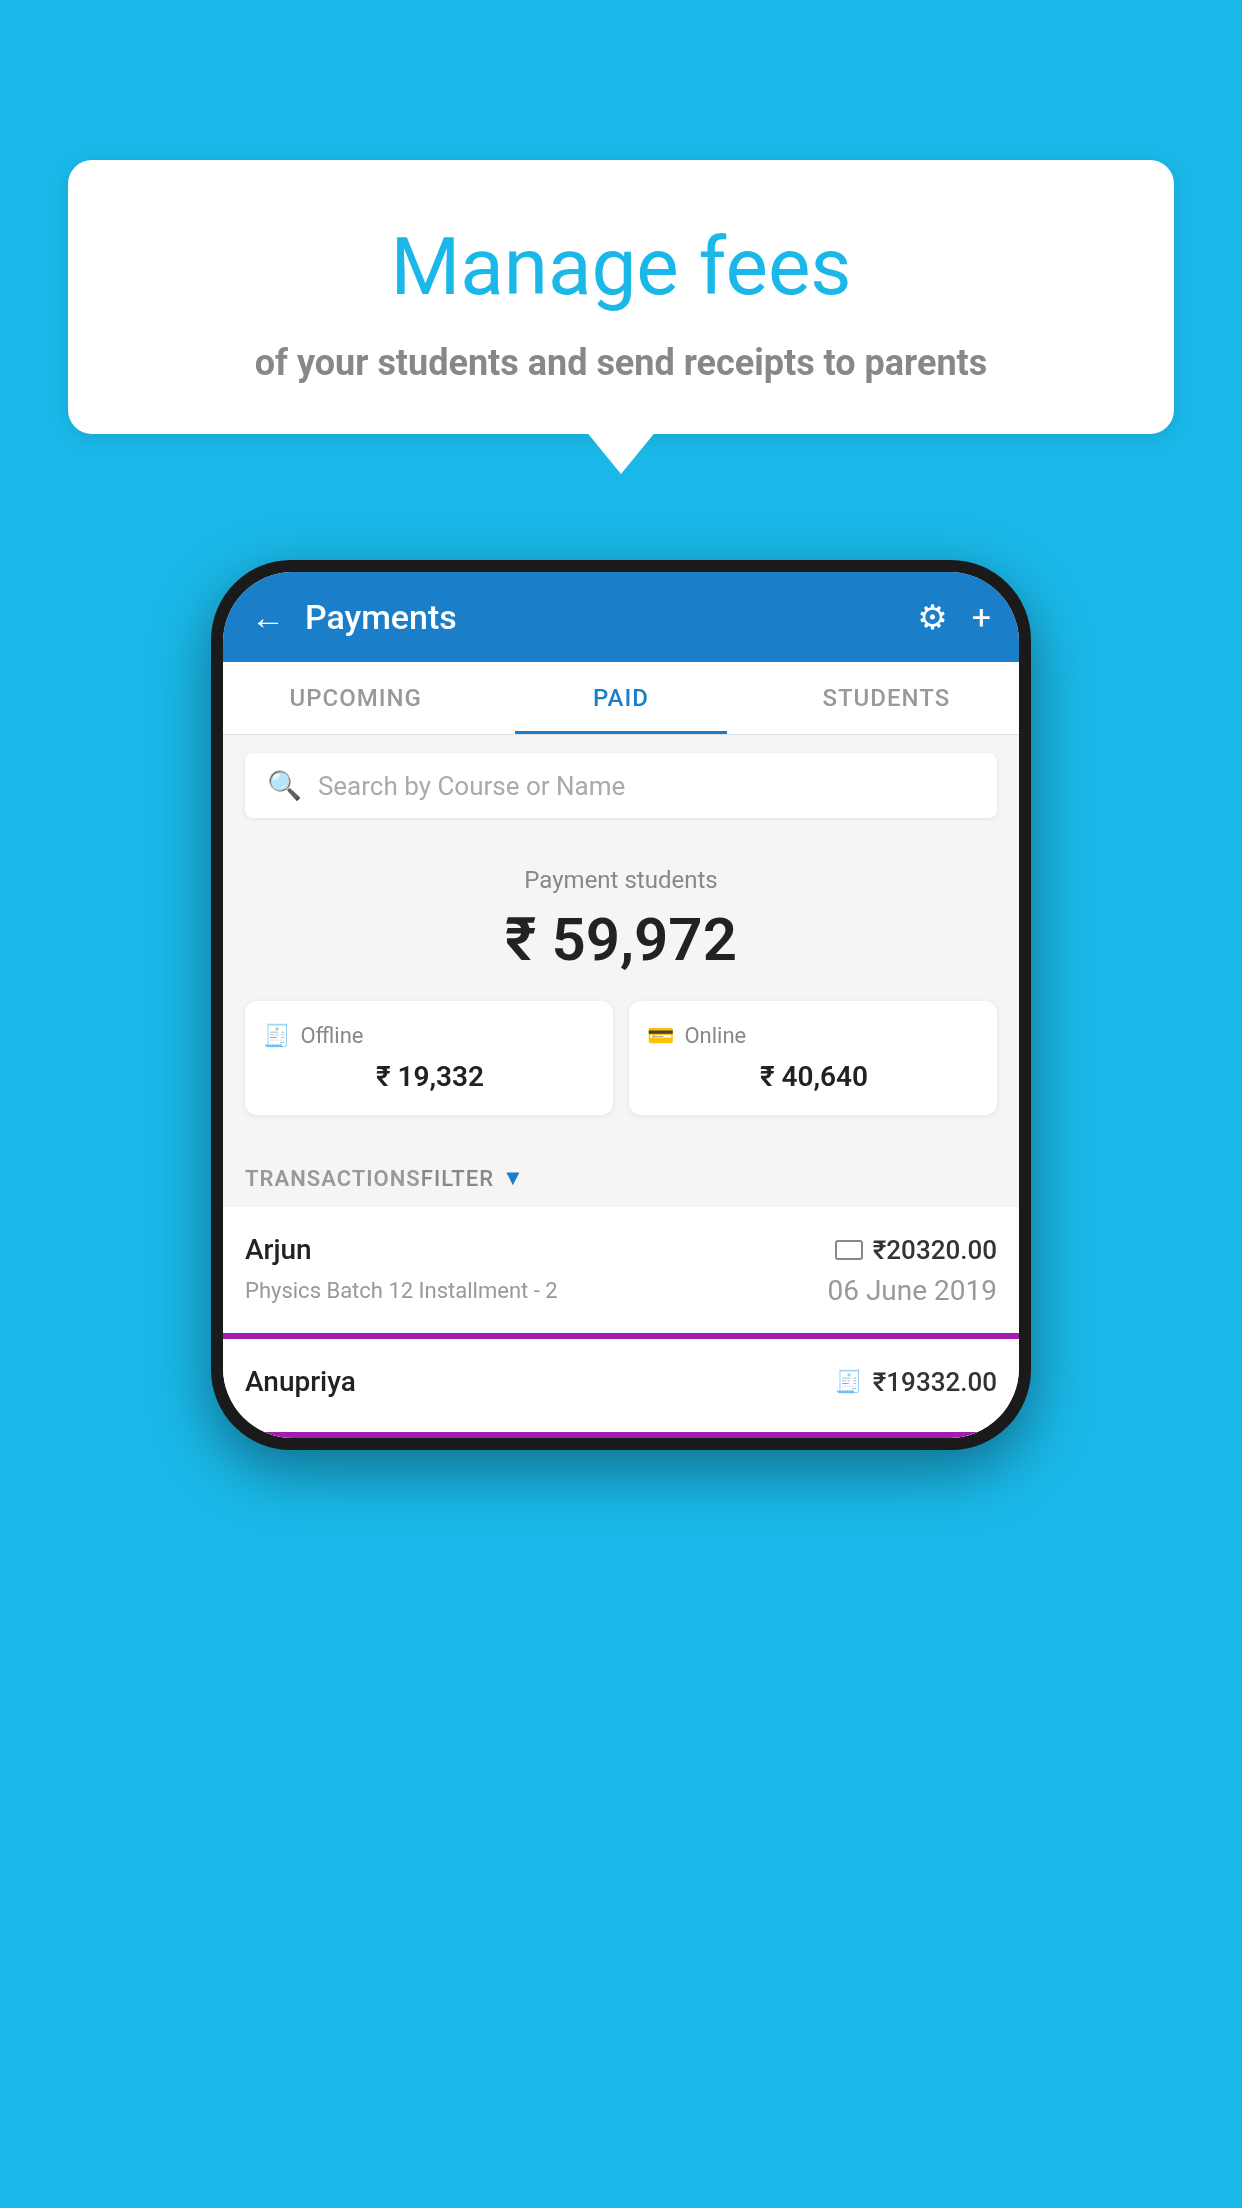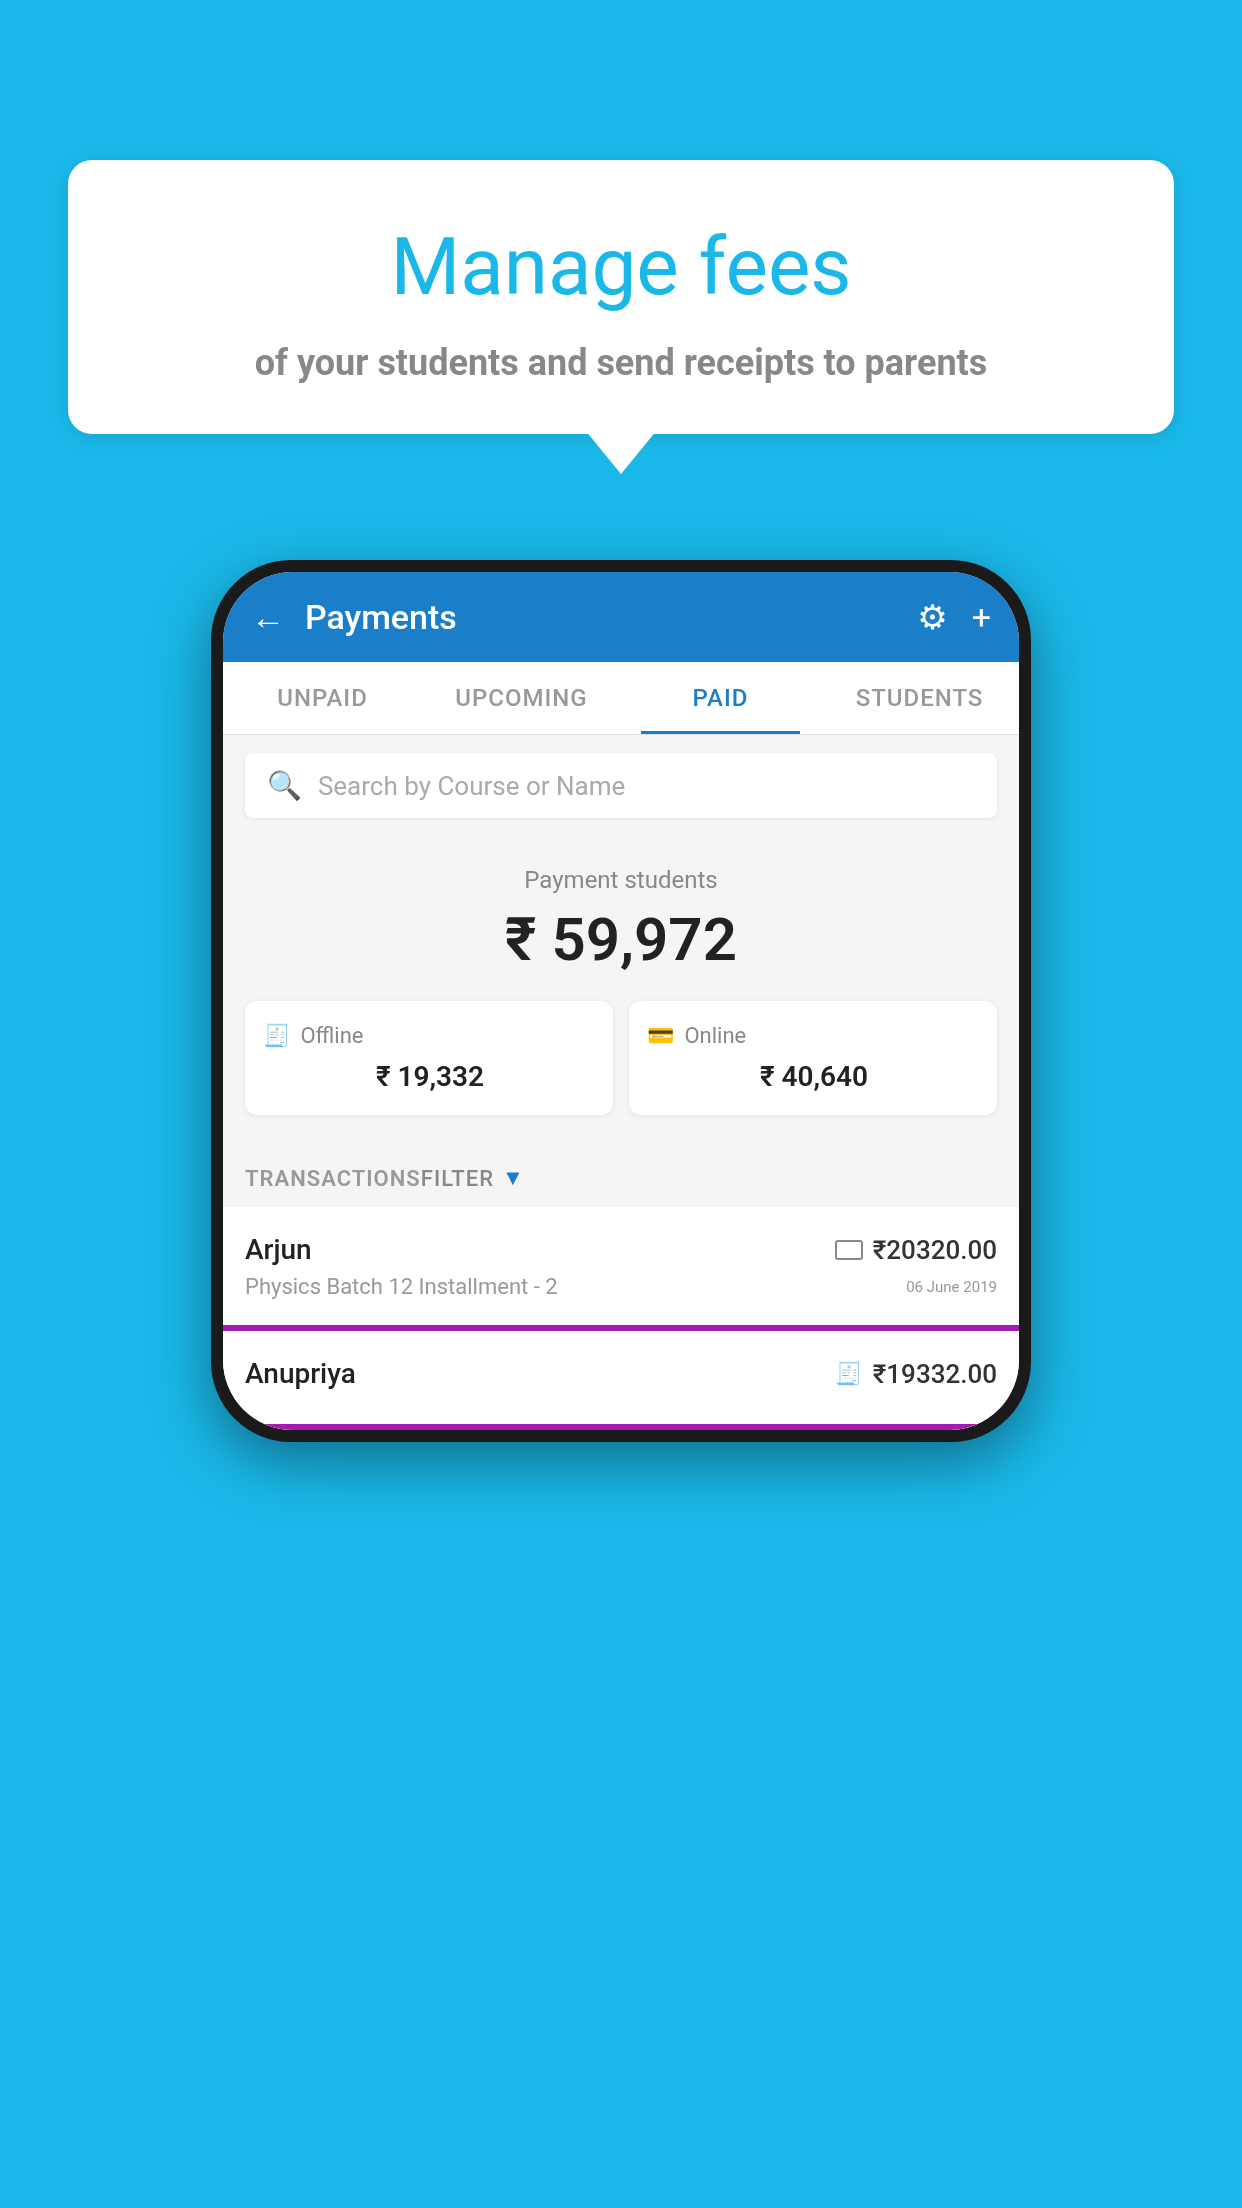--- a/index.html
+++ b/index.html
@@ -306,21 +306,21 @@
       display: flex;
       justify-content: space-between;
       align-items: center;
     }
     .transaction-desc {
       color: #999;
       font-size: 22px;
     }
     .transaction-date {
       color: #999;
-      font-size: 15px;
+      font-size: 28px;
     }
   </style>
 </head>
 <body>
 
 <div class="speech-bubble">
   <div class="bubble-title">Manage fees</div>
   <div class="bubble-subtitle">of your students and send receipts to parents</div>
 </div>
 
@@ -333,23 +333,20 @@
         <span class="back-arrow">←</span>
         <span class="app-bar-title">Payments</span>
       </div>
       <div class="app-bar-right">
         <span class="app-bar-icon">⚙</span>
         <span class="app-bar-icon">+</span>
       </div>
     </div>
 
     <div class="tabs">
-      <div class="tab">
-        <span>UNPAID</span>
-      </div>
       <div class="tab">
         <span>UPCOMING</span>
       </div>
       <div class="tab active">
         <span>PAID</span>
       </div>
       <div class="tab">
         <span>STUDENTS</span>
       </div>
     </div>

